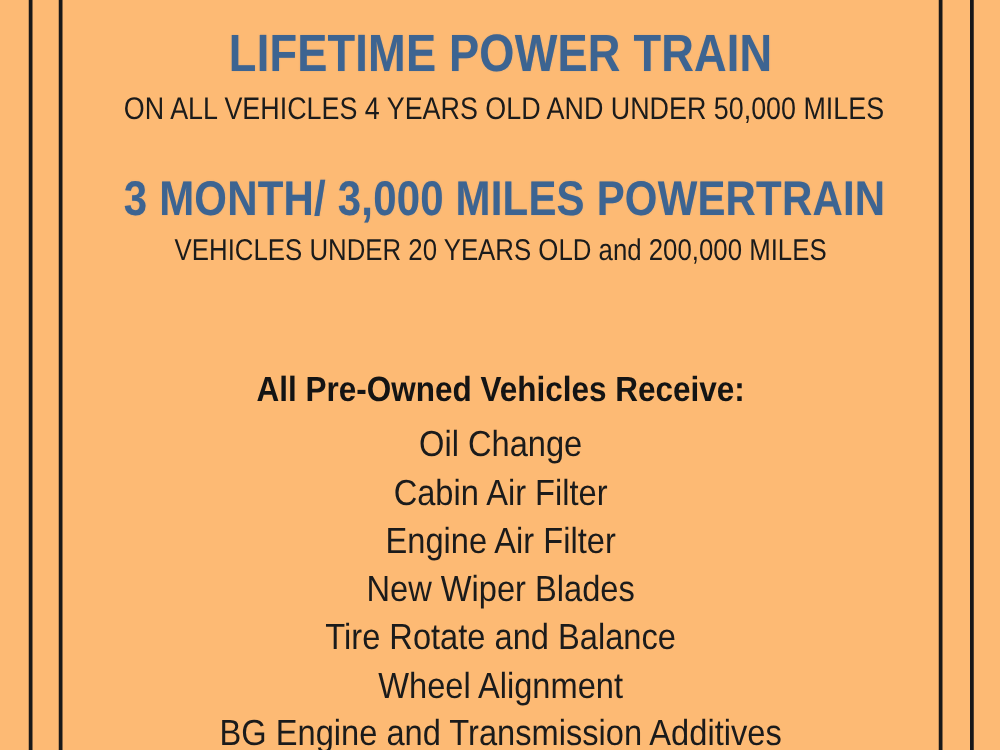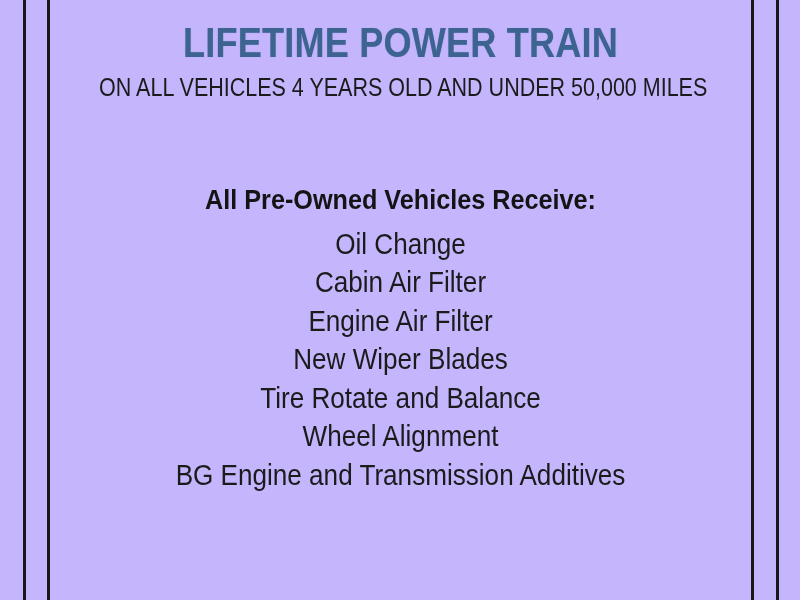--- a/index.html
+++ b/index.html
@@ -9,21 +9,21 @@
     background: #ffffff;
   }
   body {
     font-family: "Liberation Sans", sans-serif;
   }
 
   #flyer {
     position: relative;
     width: 800px;
     height: 600px;
-    background: #c4b5fd;
+    background: #fdba74;
     overflow: hidden;
     box-sizing: border-box;
   }
 
   
   .rule {
     position: absolute;
     top: 0;
     bottom: 0;
     width: 3px;
@@ -116,20 +116,24 @@
   <div class="rule right-inner"></div>
   <div class="rule right-outer"></div>
 
   <div class="content">
 
     <div class="section-warranty-1">
       <p class="headline headline-1">LIFETIME POWER TRAIN</p>
       <p class="subline subline-1">ON ALL VEHICLES 4 YEARS OLD AND UNDER 50,000 MILES</p>
     </div>
 
+    <div class="section-warranty-2">
+      <p class="headline headline-2">3 MONTH/ 3,000 MILES POWERTRAIN</p>
+      <p class="subline subline-2">VEHICLES UNDER 20 YEARS OLD and 200,000 MILES</p>
+    </div>
 
     <div class="services">
       <p class="services-title">All Pre-Owned Vehicles Receive:</p>
       <ul class="services-list">
         <li>Oil Change</li>
         <li>Cabin Air Filter</li>
         <li>Engine Air Filter</li>
         <li>New Wiper Blades</li>
         <li>Tire Rotate and Balance</li>
         <li>Wheel Alignment</li>

